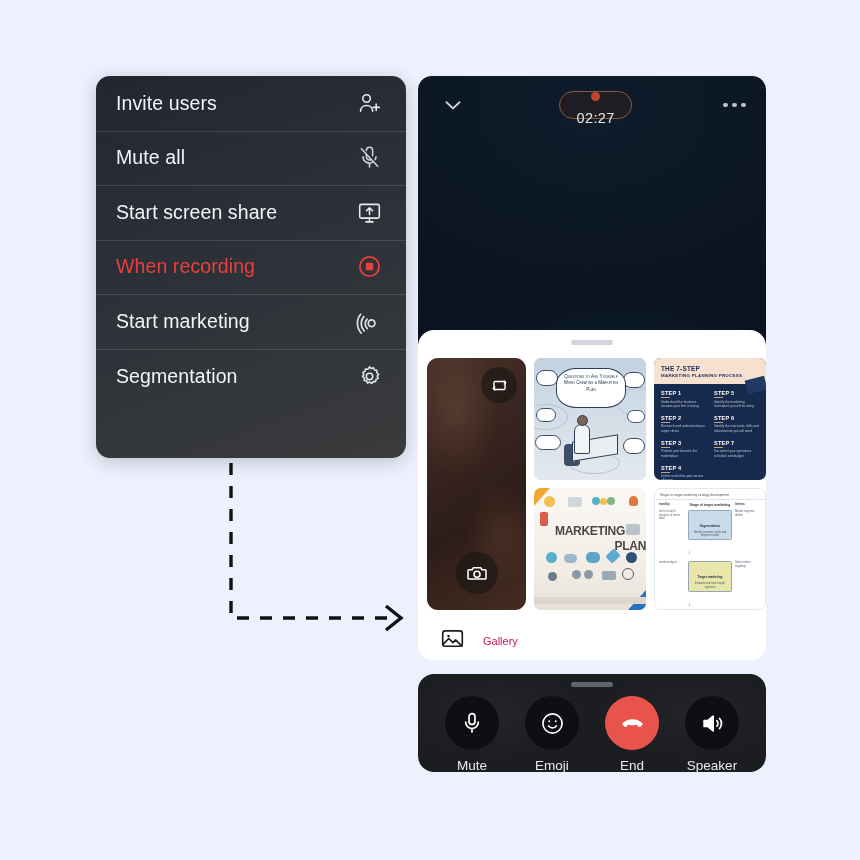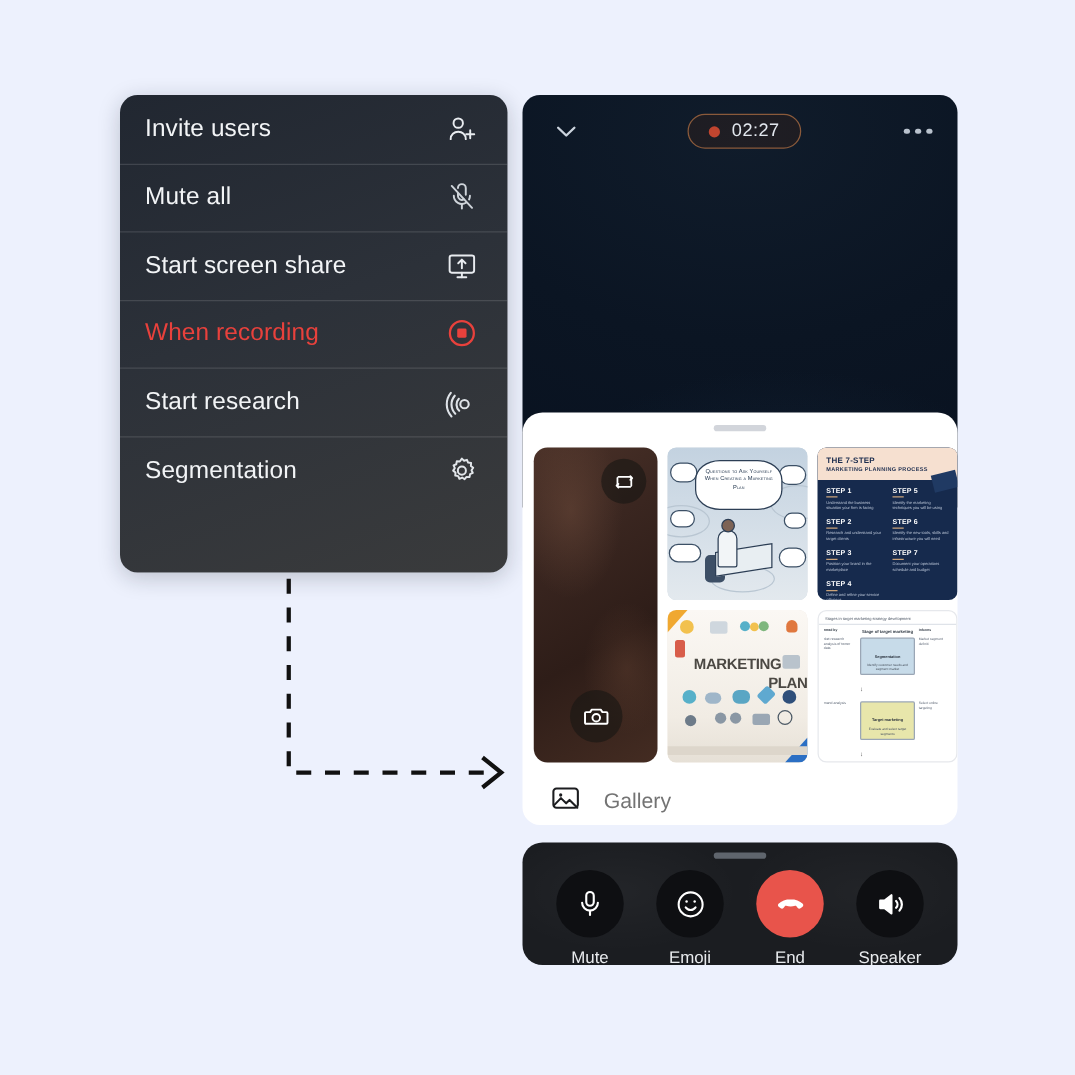--- a/index.html
+++ b/index.html
@@ -56,20 +56,21 @@
     position: relative; z-index: 2;
     height: 58px; display: flex; align-items: center; justify-content: space-between;
     padding: 0 20px;
   }
   .chev { width: 30px; height: 30px; display:flex; align-items:center; justify-content:center; }
   .rec-pill {
     display: flex; align-items: center; gap: 9px;
     height: 28px; padding: 0 16px;
     border: 1px solid #8a5a3b; border-radius: 14px;
     background: rgba(60,34,22,.35);
+    flex-direction: column;
   }
   .rec-dot { width: 9px; height: 9px; border-radius: 50%; background: #c1452f; flex: none; }
   .rec-time { font-size: 14.5px; color: #e2e7ee; letter-spacing: .4px; }
   .dots { display: flex; gap: 4.5px; }
   .dots i { width: 4.6px; height: 4.6px; border-radius: 50%; background: #b9c2cd; display:block; }
 
   
   #sheet {
     position: absolute; left: 418px; top: 330px;
     width: 348px; height: 330px;
@@ -143,21 +144,21 @@
   .thd-row { display:flex; gap:3px; padding:0 4px; margin-bottom:3px; align-items:flex-start; }
   .thd-c1 { width:26px; font-size:2.8px; color:#5a6473; line-height:3.6px; }
   .thd-c2 { width:44px; }
   .thd-c3 { flex:1; font-size:2.7px; color:#5a6473; line-height:3.7px; }
   .thd-box { border:.8px solid #9aa6b5; border-radius:1.5px; padding:2px 2px; text-align:center; }
   .thd-bt { font-size:3.1px; font-weight:bold; color:#28303b; }
   .thd-bd { font-size:2.6px; color:#4d5763; line-height:3.2px; }
   .thd-ar { width:100%; text-align:center; font-size:5px; color:#333; line-height:4px; }
 
   .gallery-row { display:flex; align-items:center; gap:18px; padding: 16px 0 0 22px; }
-  .gallery-label { font-size: 17px; color: #737373; }
+  .gallery-label { font-size: 11px; color: #be185d; }
 
   
   #controls {
     position: absolute; left: 418px; top: 674px;
     width: 348px; height: 98px;
     background: #1b1d21; border-radius: 16px; overflow: hidden;
   }
   #controls::before{
     content:""; position:absolute; inset:0;
     background: radial-gradient(40% 70% at 22% 40%, rgba(255,255,255,.035), rgba(0,0,0,0) 70%),
@@ -218,21 +219,21 @@
       <span class="menu-label">When recording</span>
       <span class="menu-icon">
         <svg width="23" height="23" viewBox="0 0 24 24" fill="none">
           <circle cx="12" cy="12" r="10" stroke="#e8413c" stroke-width="1.9"></circle>
           <rect x="8.1" y="8.1" width="7.8" height="7.8" rx="1.2" fill="#e8413c"></rect>
         </svg>
       </span>
     </div>
 
     <div class="menu-row">
-      <span class="menu-label">Start research</span>
+      <span class="menu-label">Start marketing</span>
       <span class="menu-icon">
         <svg width="26" height="26" viewBox="0 0 24 24" fill="none" stroke="#dfe3e8" stroke-width="1.55" stroke-linecap="round">
           <circle cx="14.4" cy="13.2" r="3.1"></circle>
           <path d="M10.5 18.1A6.2 6.2 0 0 1 10.2 9.3"></path>
           <path d="M7.6 20.3A9.8 9.8 0 0 1 7.2 7"></path>
           <path d="M4.8 22.3A13.3 13.3 0 0 1 4.3 4.9"></path>
         </svg>
       </span>
     </div>
 

